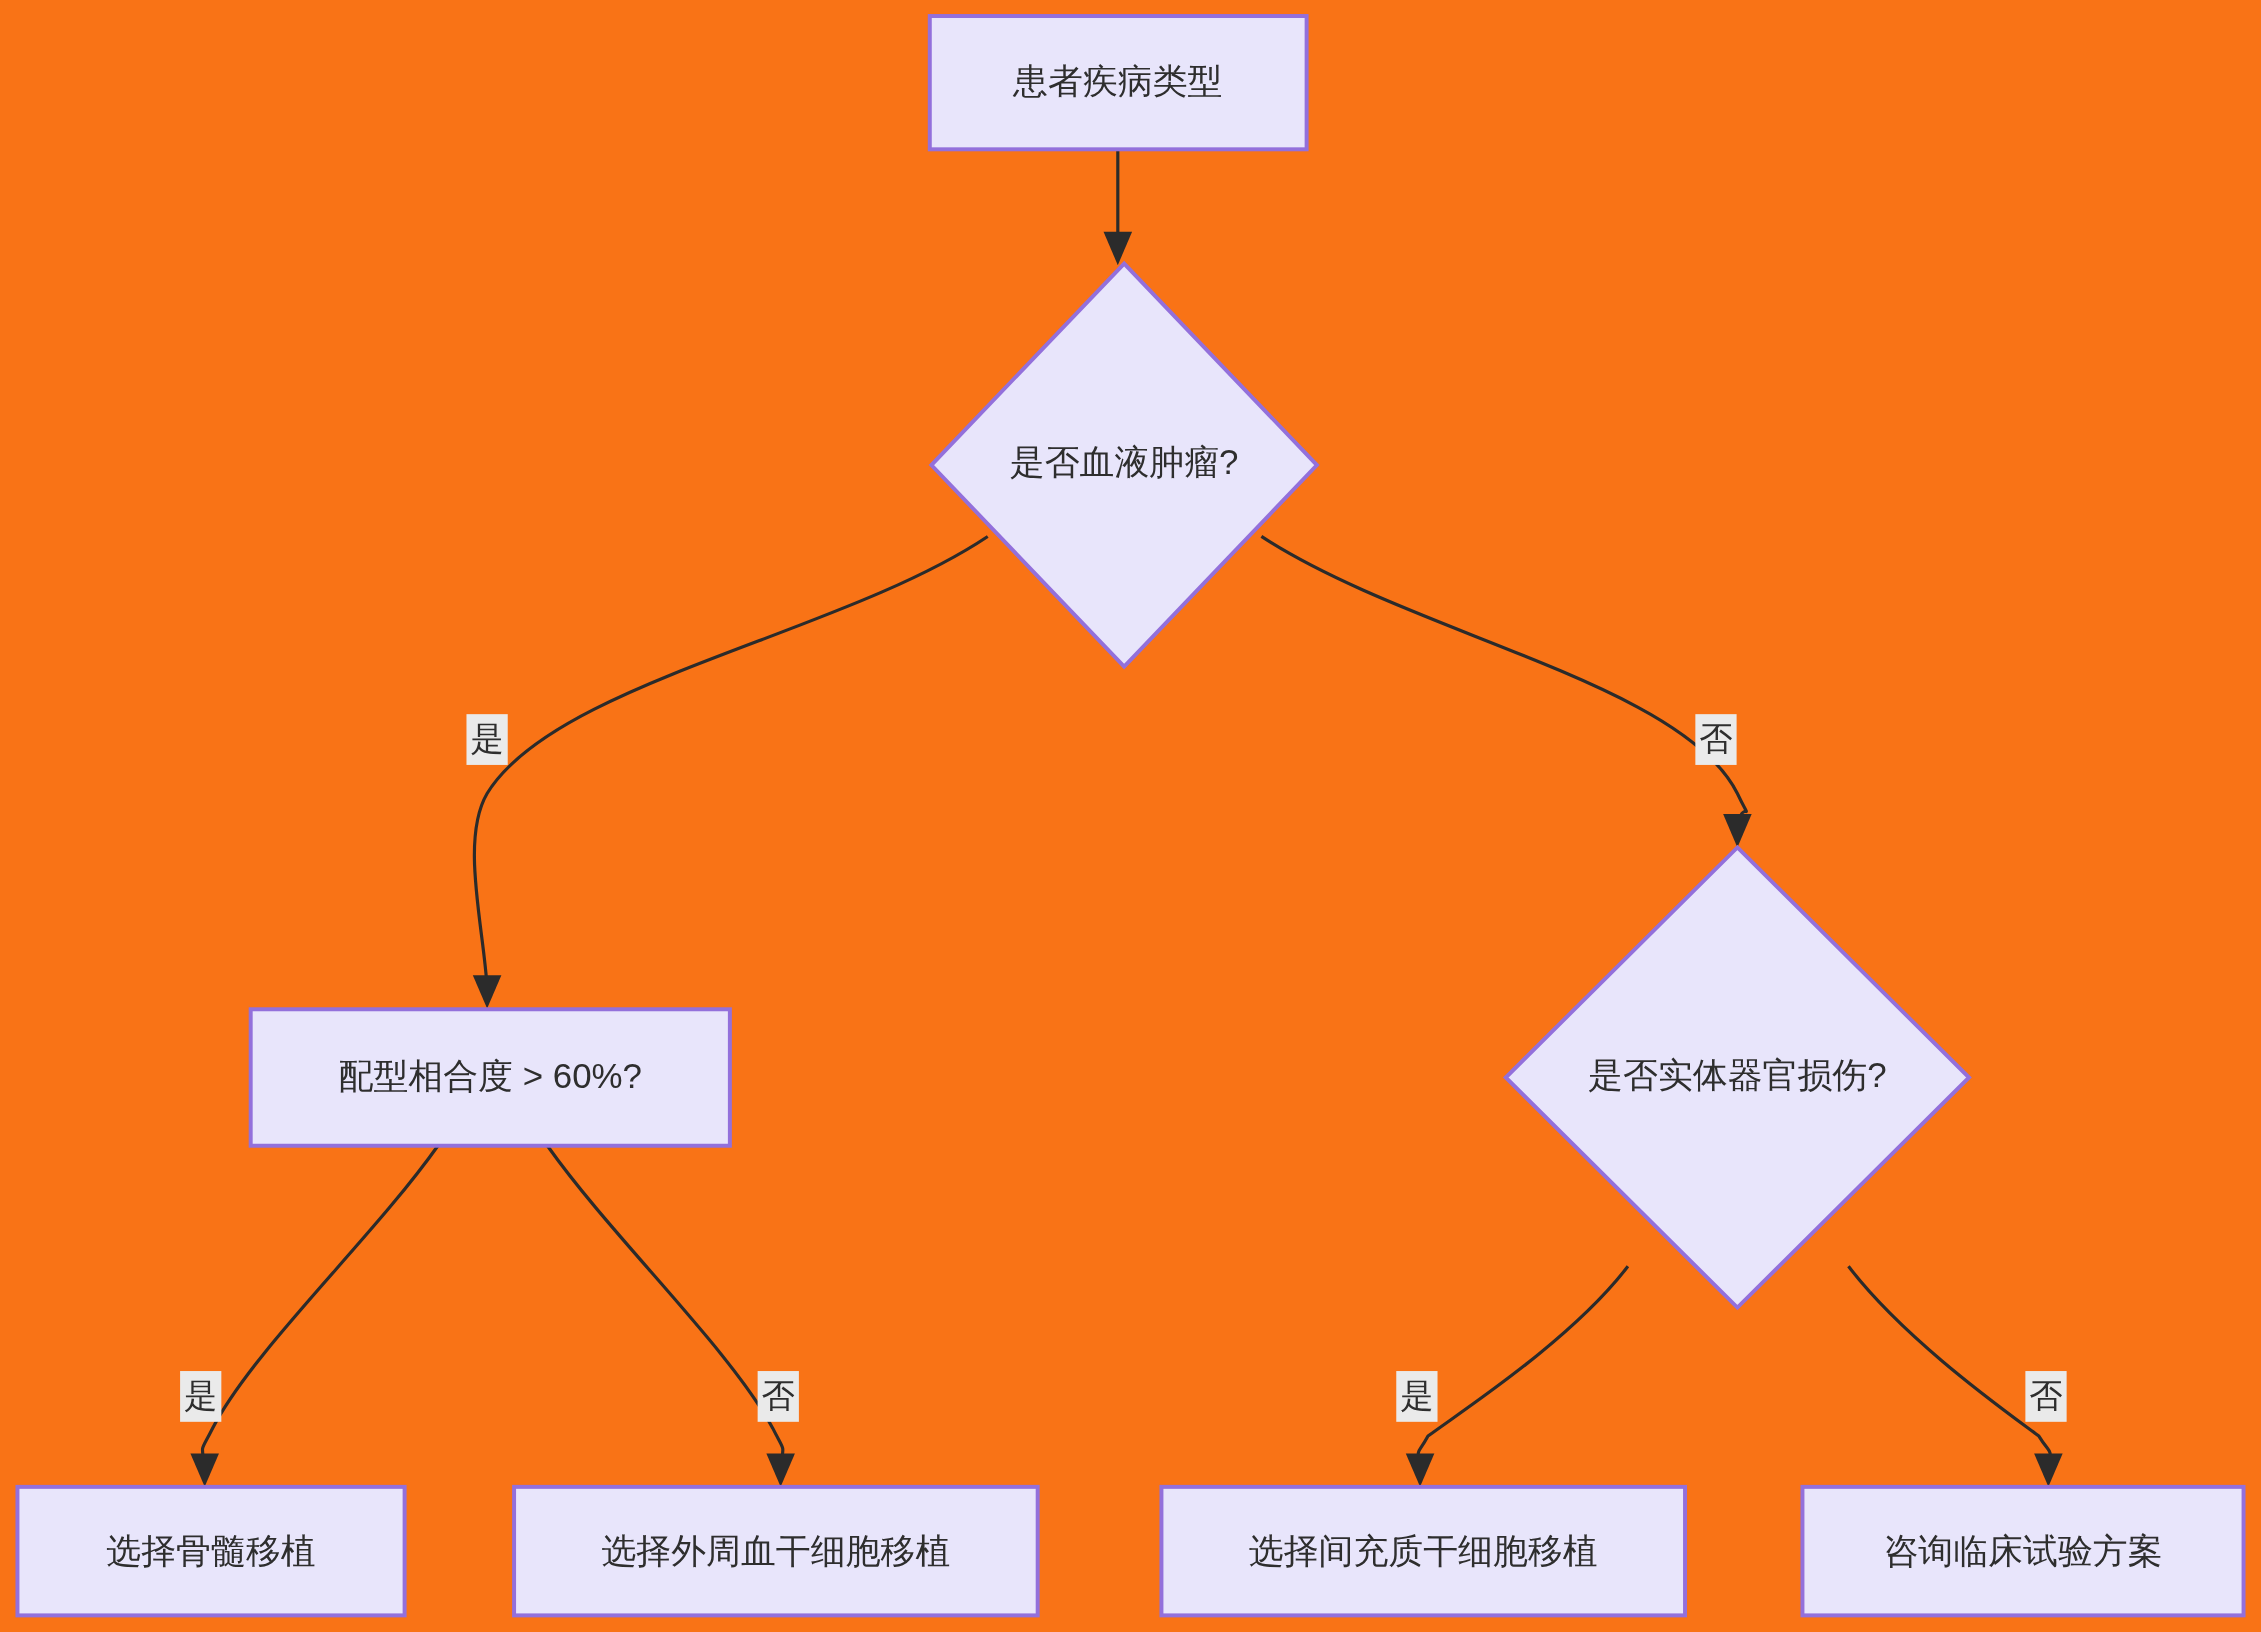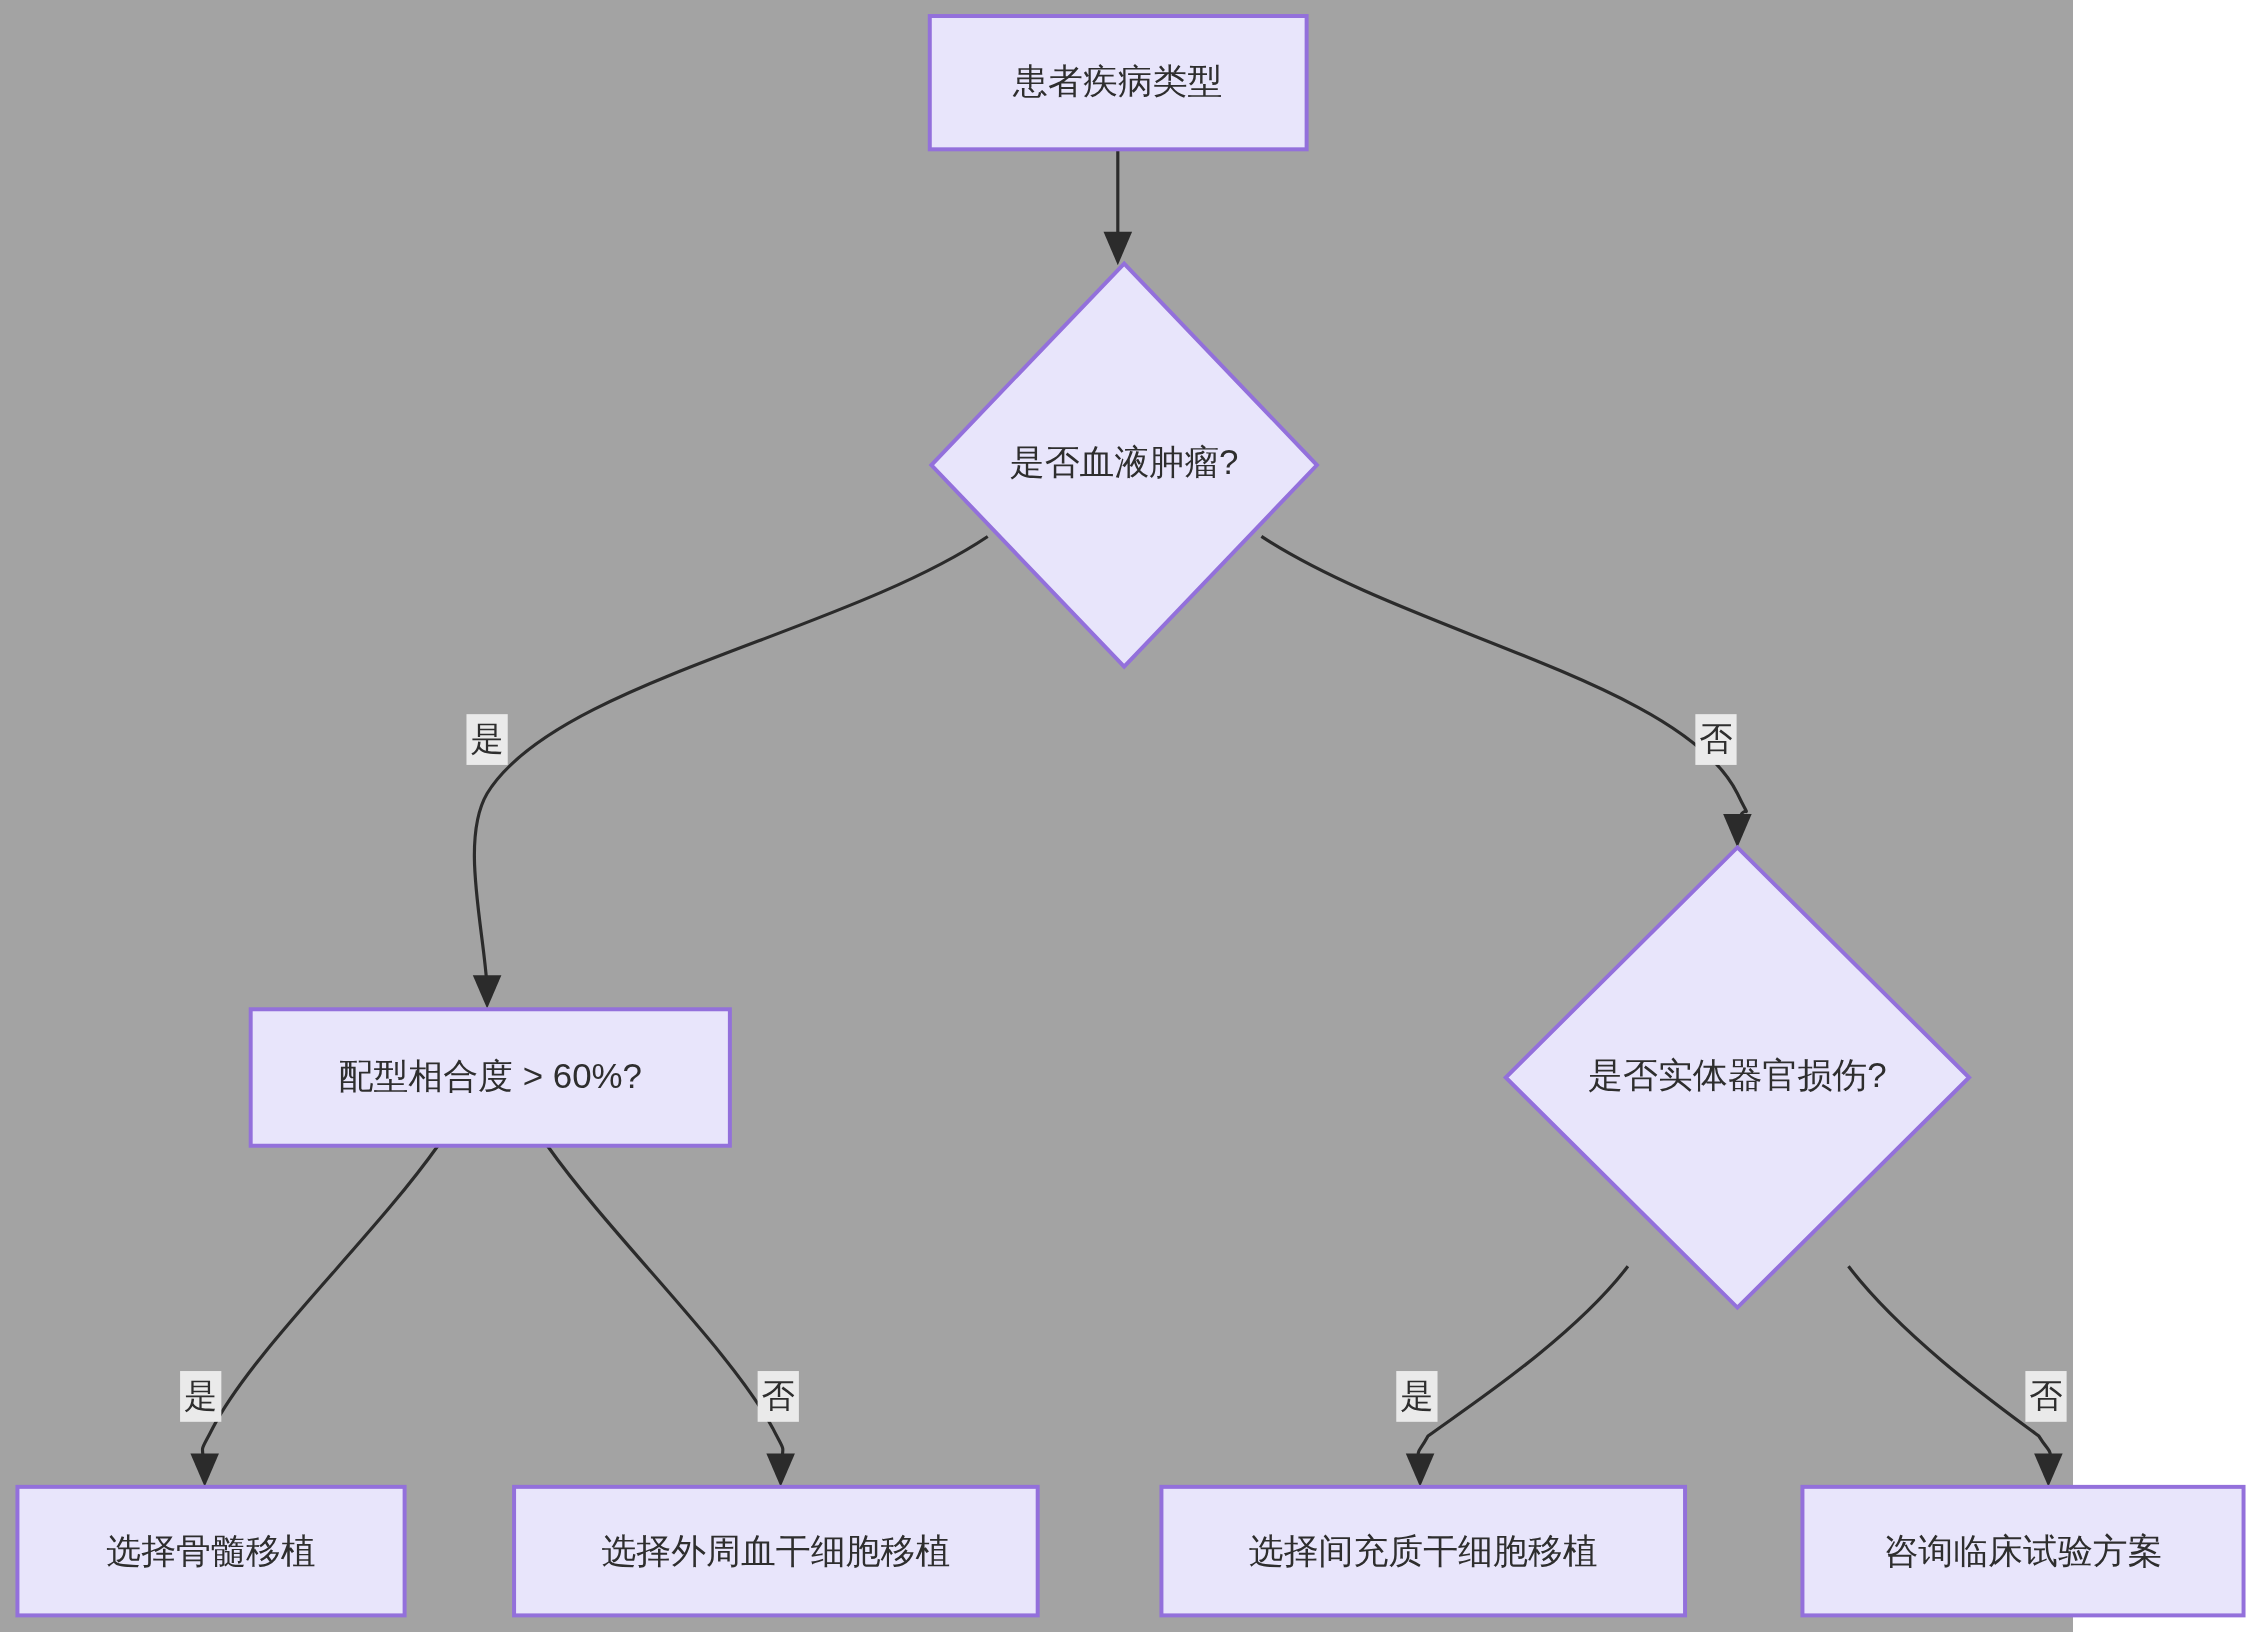--- a/index.html
+++ b/index.html
@@ -8,23 +8,23 @@
     background: #ffffff;
   }
   body {
     width: 2261px;
     height: 1633px;
     font-family: "Liberation Sans", "DejaVu Sans", sans-serif;
     overflow: hidden;
   }
   #flowchart-root {
     position: relative;
-    width: 2073px;
+    width: 2261px;
     height: 1633px;
-    background: #a3a3a3;
+    background: #f97316;
   }
   svg#flow-svg {
     display: block;
     width: 2261px;
     height: 1633px;
   }
   .node-shape {
     fill: #e8e5fb;
     stroke: #9370db;
     stroke-width: 5;

